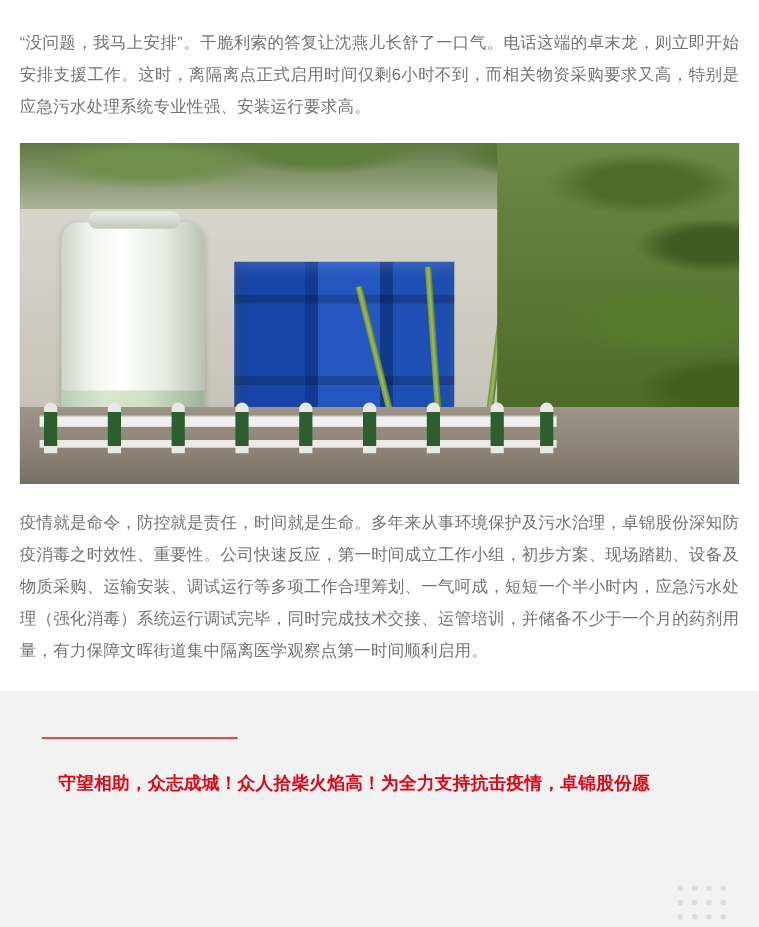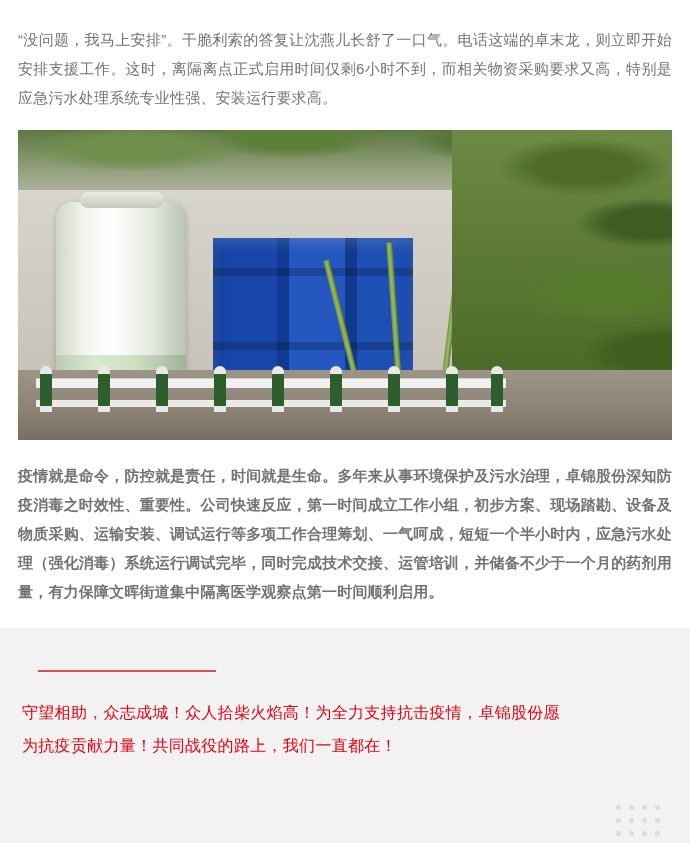--- a/index.html
+++ b/index.html
@@ -25,21 +25,20 @@
     font-size: 15px;
     line-height: 29px;
     text-align: justify;
     letter-spacing: 0.2px;
   }
   .para-top {
     padding: 10px 18px 0 18px;
   }
   .para-mid {
     padding: 6px 18px 0 18px;
-    font-weight: bold;
   }
   .figure {
     margin: 18px 18px 0 18px;
     width: 654px;
     height: 310px;
     position: relative;
     overflow: hidden;
     background: #b9c4ba;
   }
   
@@ -184,25 +183,25 @@
     background: #f2f2f2;
   }
   .footer-rule {
     position: absolute;
     left: 38px; top: 42px;
     width: 178px; height: 2px;
     background: #d94f4f;
   }
   .slogan {
     position: absolute;
-    left: 22px; top: 68px;
+    left: 53px; top: 68px;
     width: 616px;
     color: #e60012;
     font-size: 16px;
-    font-weight: normal;
+    font-weight: bold;
     line-height: 33px;
     letter-spacing: 0.3px;
   }
   .dot-grid {
     position: absolute;
     right: 28px;
     bottom: 22px;
     width: 46px;
     display: flex;
     flex-wrap: wrap;
@@ -259,21 +258,20 @@
   <div class="caption-dots">
     <span style="background:#e8524a"></span>
     <span style="background:#5aba5a"></span>
     <span style="background:#f0b429"></span>
   </div>
 
   <div class="footer-band">
     <div class="footer-rule"></div>
     <div class="slogan">
       <div>守望相助，众志成城！众人拾柴火焰高！为全力支持抗击疫情，卓锦股份愿</div>
-      <div>为抗疫贡献力量！共同战役的路上，我们一直都在！</div>
     </div>
     <div class="dot-grid">
       <b></b>
       <b></b>
       <b></b>
       <b></b>
       <b></b>
       <b></b>
       <b></b>
       <b></b>

